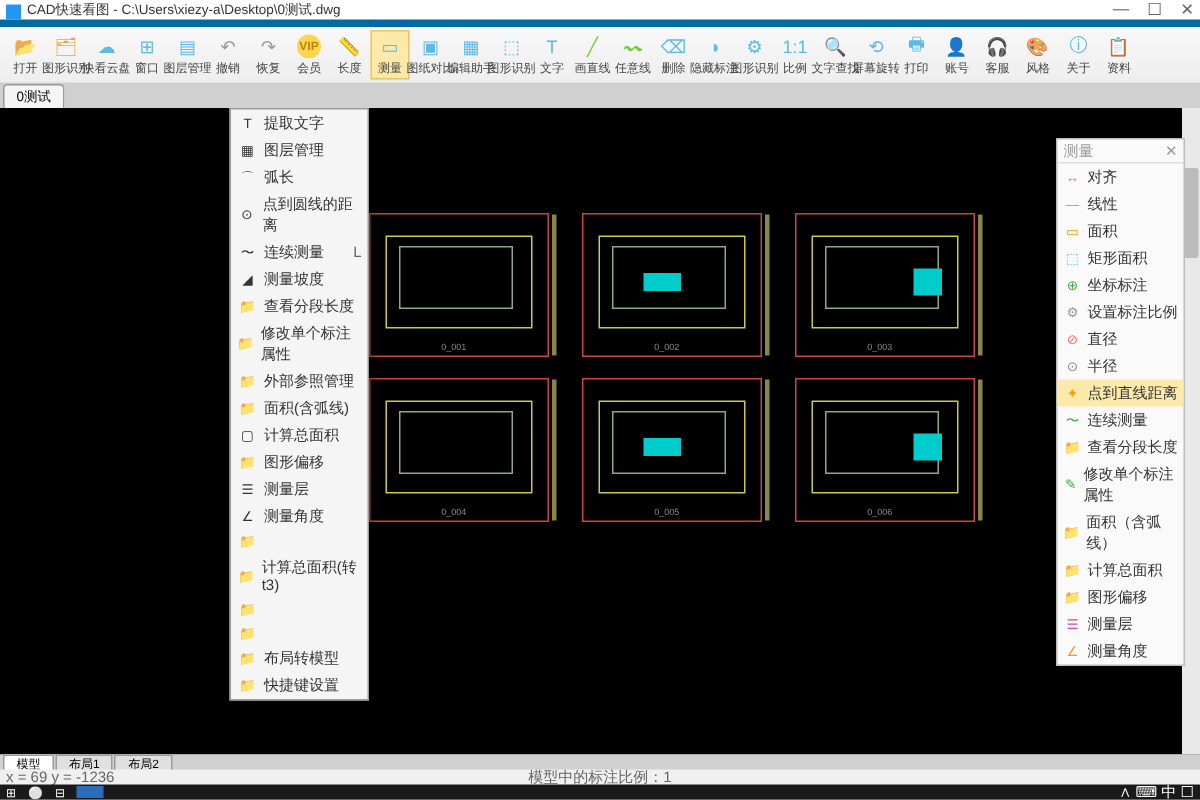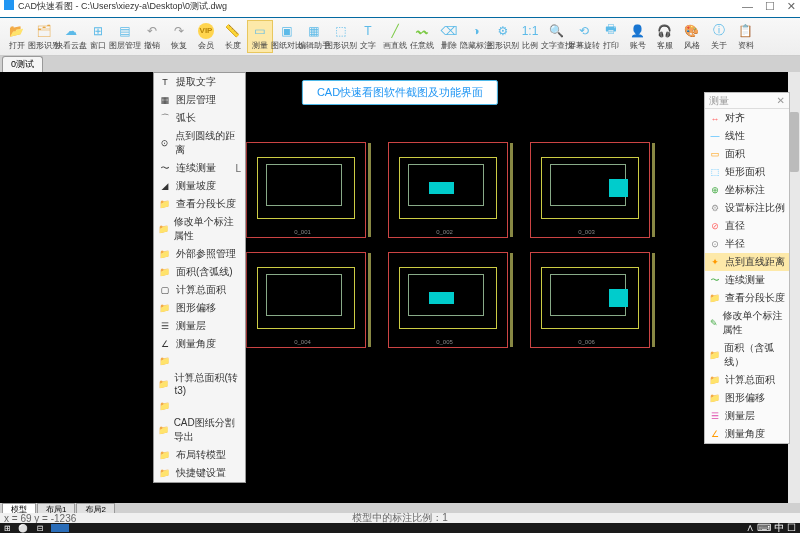--- a/index.html
+++ b/index.html
@@ -1,17 +1,17 @@
 <!DOCTYPE html>
 <html><head>
 <meta charset="utf-8">
 <style>
 *{margin:0;padding:0;box-sizing:border-box;font-family:"Microsoft YaHei",Arial,sans-serif;font-size:10px}
 body{width:800px;height:533px;background:#fff;overflow:hidden;position:relative}
-.titlebar{height:18px;background:#fff;border-bottom:1px solid #0369a1;display:flex;align-items:flex-start;padding:0 4px}
+.titlebar{height:18px;background:#fff;border-bottom:5px solid #0369a1;display:flex;align-items:flex-end;padding:0 4px}
 .titlebar-icon{width:10px;height:10px;background:#2196f3;margin-right:4px}
 .titlebar-text{font-size:9px;color:#333;flex:1}
 .titlebar-controls{display:flex;gap:12px}
 .tbc{font-size:11px;color:#666;cursor:pointer}
 .toolbar{height:38px;background:linear-gradient(#f8f8f8,#eee);border-bottom:1px solid #ccc;display:flex;padding:2px 4px;gap:1px}
 .tool-btn{width:26px;display:flex;flex-direction:column;align-items:center;justify-content:center;cursor:pointer;border:1px solid transparent}
 .tool-btn.active{background:#fde9a9;border:1px solid #e8c75e}
 .tool-icon{width:16px;height:16px;display:flex;align-items:center;justify-content:center;font-size:12px}
 .tool-label{font-size:8px;color:#444;margin-top:1px;white-space:nowrap}
 .vip-icon{width:16px;height:16px;border-radius:50%;background:#ffd54f;color:#b8860b;font-size:8px;font-weight:bold;display:flex;align-items:center;justify-content:center}
@@ -174,21 +174,20 @@
       <div class="tool-icon" style="color: rgb(92, 186, 232);">📋</div>
       <div class="tool-label">资料</div>
     </div>
   </div>
 
 <div class="tab-bar">
   <div class="file-tab">0测试</div>
 </div>
 
 <div class="canvas">
-  <div class="banner">CAD快速看图软件截图及功能界面</div>
 
   <div class="dropdown" id="dropdown">
       <div class="dd-item">
         <span class="dd-icon">T</span>
         <span>提取文字</span>
       </div>
       <div class="dd-item">
         <span class="dd-icon">▦</span>
         <span>图层管理</span>
       </div>
@@ -246,21 +245,20 @@
       </div>
       <div class="dd-item">
         <span class="dd-icon folder">📁</span>
         <span>计算总面积(转t3)</span>
       </div>
       <div class="dd-item">
         <span class="dd-icon folder">📁</span>
       </div>
       <div class="dd-item">
         <span class="dd-icon folder">📁</span>
-        <span>CAD图纸分割导出</span>
       </div>
       <div class="dd-item">
         <span class="dd-icon folder">📁</span>
         <span>布局转模型</span>
       </div>
       <div class="dd-item">
         <span class="dd-icon folder">📁</span>
         <span>快捷键设置</span>
       </div>
     </div>

